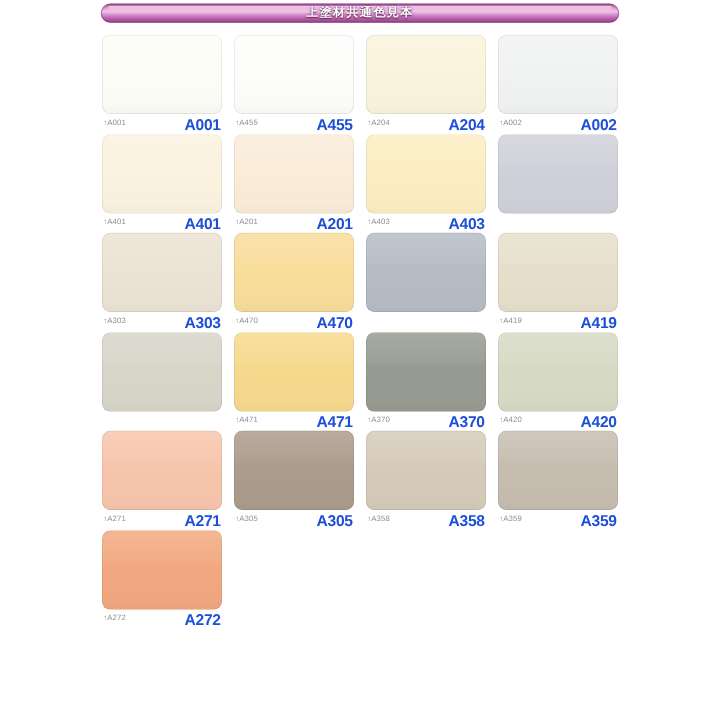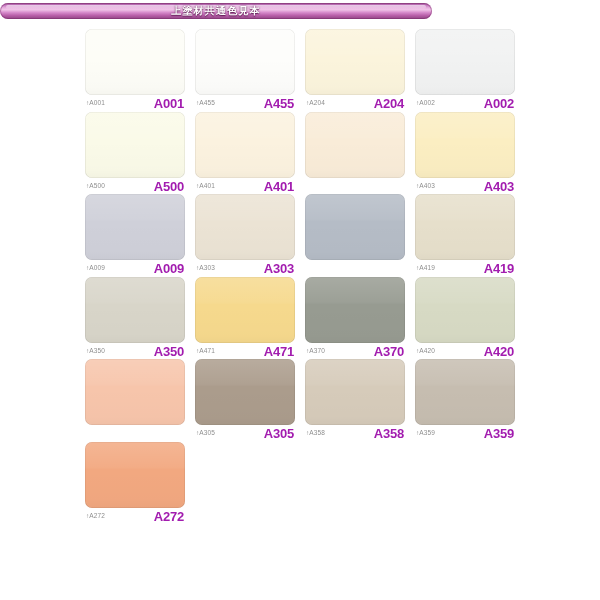--- a/index.html
+++ b/index.html
@@ -22,21 +22,21 @@
 
   
   .header-wrap {
     position: absolute;
     left: 0;
     top: 0;
     width: 600px;
     height: 22px;
     display: flex;
     align-items: center;
-    justify-content: flex-start;
+    justify-content: center;
   }
 
   .header-bar {
     position: relative;
     width: 432px;
     height: 16px;
     border-radius: 8px;
     background:
       linear-gradient(to bottom,
         #9b4f8e 0%,
@@ -140,21 +140,21 @@
     font-size: 6.5px;
     color: #8e8e8e;
     letter-spacing: 0.1px;
     line-height: 1;
     white-space: nowrap;
   }
 
   .code-big {
     font-size: 13px;
     font-weight: bold;
-    color: #a21caf;
+    color: #1d4ed8;
     letter-spacing: -0.2px;
     line-height: 1;
     white-space: nowrap;
   }
 </style>
 </head>
 <body>
 
 <div id="page">
 
@@ -195,91 +195,87 @@
       <div class="cell">
         <div class="chip" style="background: rgb(241, 242, 242);">
           <div class="chip-sheen"></div>
         </div>
         <div class="labels">
           <span class="code-small">↑A002</span>
           <span class="code-big">A002</span>
         </div>
       </div>
       <div class="cell">
-        <div class="chip" style="background: rgb(250, 250, 232);">
-          <div class="chip-sheen"></div>
-        </div>
-        <div class="labels">
-          <span class="code-small">↑A500</span>
-          <span class="code-big">A500</span>
-        </div>
-      </div>
-      <div class="cell">
         <div class="chip" style="background: rgb(251, 242, 223);">
           <div class="chip-sheen"></div>
         </div>
         <div class="labels">
           <span class="code-small">↑A401</span>
           <span class="code-big">A401</span>
         </div>
       </div>
       <div class="cell">
         <div class="chip" style="background: rgb(249, 236, 216);">
           <div class="chip-sheen"></div>
         </div>
+        <div class="labels">
+          <span class="code-small">↑A201</span>
+          <span class="code-big">A201</span>
+        </div>
       </div>
       <div class="cell">
         <div class="chip" style="background: rgb(251, 238, 194);">
           <div class="chip-sheen"></div>
         </div>
         <div class="labels">
           <span class="code-small">↑A403</span>
           <span class="code-big">A403</span>
         </div>
       </div>
       <div class="cell">
         <div class="chip" style="background: rgb(207, 208, 217);">
           <div class="chip-sheen"></div>
         </div>
-        <div class="labels">
-          <span class="code-small">↑A009</span>
-          <span class="code-big">A009</span>
-        </div>
       </div>
       <div class="cell">
         <div class="chip" style="background: rgb(235, 227, 212);">
           <div class="chip-sheen"></div>
         </div>
         <div class="labels">
           <span class="code-small">↑A303</span>
           <span class="code-big">A303</span>
         </div>
       </div>
       <div class="cell">
+        <div class="chip" style="background: rgb(248, 221, 155);">
+          <div class="chip-sheen"></div>
+        </div>
+        <div class="labels">
+          <span class="code-small">↑A470</span>
+          <span class="code-big">A470</span>
+        </div>
+      </div>
+      <div class="cell">
         <div class="chip" style="background: rgb(181, 188, 198);">
           <div class="chip-sheen"></div>
         </div>
       </div>
       <div class="cell">
         <div class="chip" style="background: rgb(230, 223, 203);">
           <div class="chip-sheen"></div>
         </div>
         <div class="labels">
           <span class="code-small">↑A419</span>
           <span class="code-big">A419</span>
         </div>
       </div>
       <div class="cell">
         <div class="chip" style="background: rgb(216, 213, 201);">
           <div class="chip-sheen"></div>
         </div>
-        <div class="labels">
-          <span class="code-small">↑A350</span>
-          <span class="code-big">A350</span>
-        </div>
       </div>
       <div class="cell">
         <div class="chip" style="background: rgb(246, 217, 141);">
           <div class="chip-sheen"></div>
         </div>
         <div class="labels">
           <span class="code-small">↑A471</span>
           <span class="code-big">A471</span>
         </div>
       </div>
@@ -298,20 +294,24 @@
         </div>
         <div class="labels">
           <span class="code-small">↑A420</span>
           <span class="code-big">A420</span>
         </div>
       </div>
       <div class="cell">
         <div class="chip" style="background: rgb(247, 197, 171);">
           <div class="chip-sheen"></div>
         </div>
+        <div class="labels">
+          <span class="code-small">↑A271</span>
+          <span class="code-big">A271</span>
+        </div>
       </div>
       <div class="cell">
         <div class="chip" style="background: rgb(171, 156, 140);">
           <div class="chip-sheen"></div>
         </div>
         <div class="labels">
           <span class="code-small">↑A305</span>
           <span class="code-big">A305</span>
         </div>
       </div>

